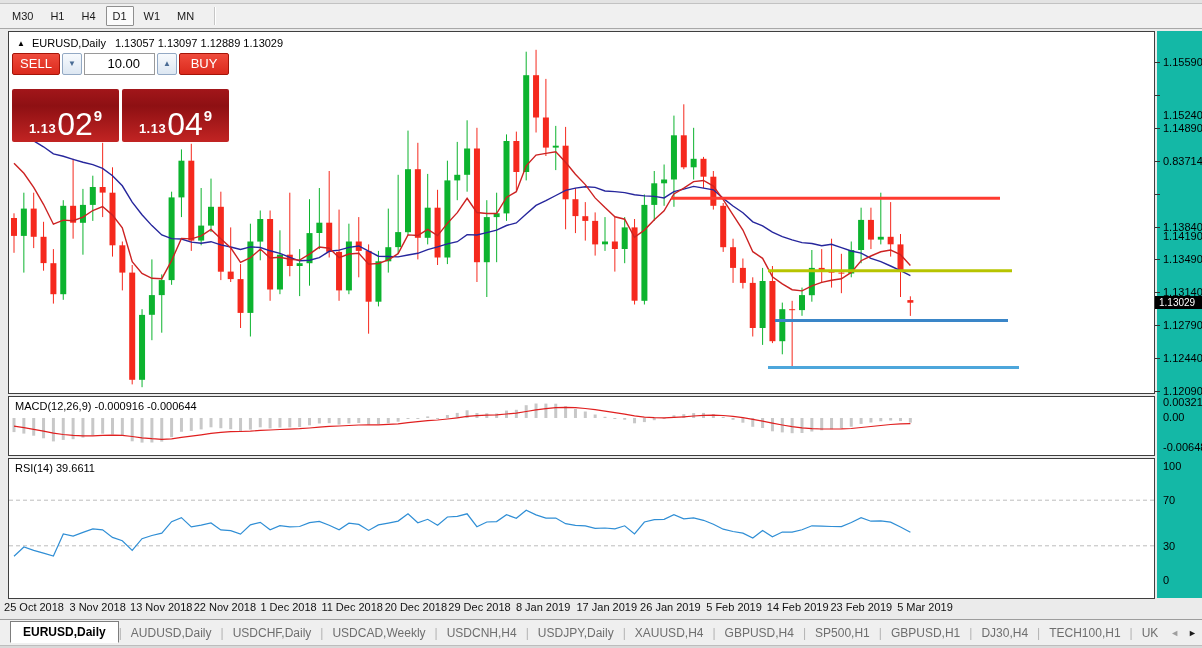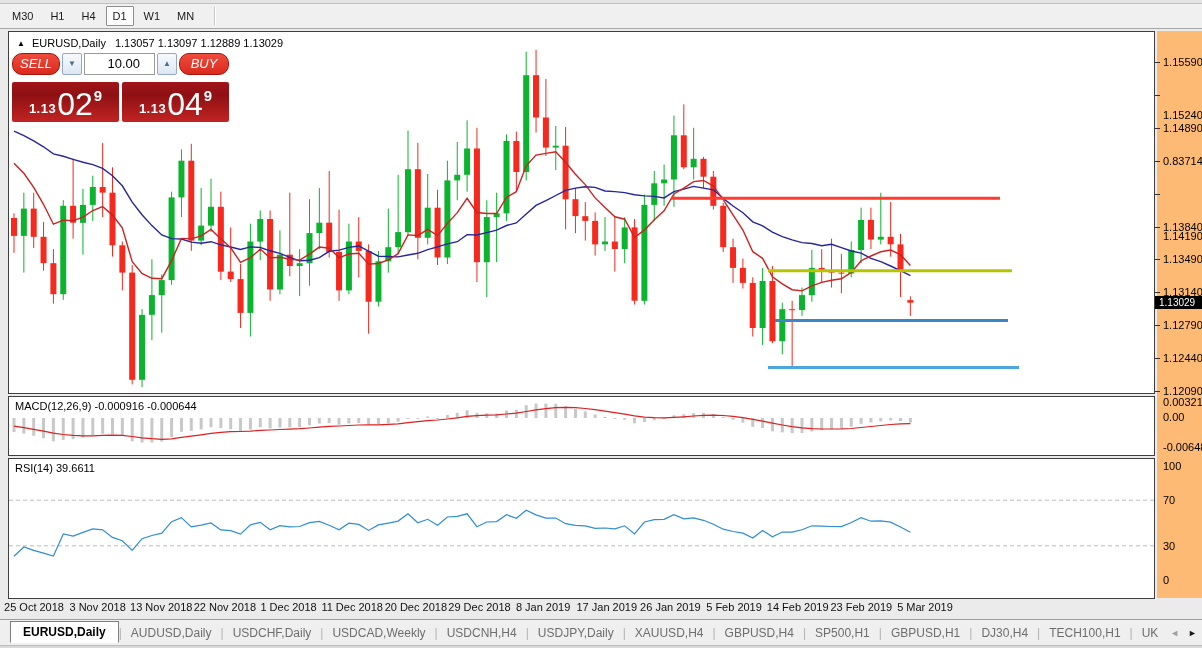--- a/index.html
+++ b/index.html
@@ -16,35 +16,35 @@
   .panel{position:absolute;background:#fff;border:1px solid #3f3f3f;overflow:hidden;}
   #main-panel{left:8px;top:31px;width:1145px;height:361px;}
   #macd-panel{left:8px;top:396px;width:1145px;height:58px;}
   #rsi-panel{left:8px;top:458px;width:1145px;height:139px;}
   .panel svg{position:absolute;left:0;top:0;}
   .ind-label{position:absolute;left:6px;top:3px;font-size:11px;color:#000;z-index:5;white-space:nowrap;}
   #chart-title{position:absolute;left:8px;top:5px;font-size:11px;color:#000;z-index:5;display:flex;align-items:center;}
   #chart-title .collapse{font-size:8px;margin-right:7px;}
   #chart-title .ohlc{margin-left:9px;}
   
-  #scale-col{position:absolute;left:1157px;top:31px;width:45px;height:567px;background:#fdba74;}
+  #scale-col{position:absolute;left:1157px;top:31px;width:45px;height:567px;background:#14b8a6;}
   .plabel{position:absolute;left:6px;font-size:11px;color:#000;white-space:nowrap;}
   .ptick{position:absolute;left:-2px;width:5px;height:1px;background:#333;}
   #price-tag{position:absolute;left:-2px;width:47px;height:13px;background:#000;color:#fff;
              font-size:10px;line-height:13px;padding-left:4px;box-sizing:border-box;}
   
   #trade{position:absolute;left:12px;top:53px;width:217px;z-index:6;}
   .trow{display:flex;height:22px;gap:2px;}
   .btn-trade{width:48px;background:linear-gradient(#ef4b3c,#db2a1d);border:1px solid #a51408;color:#fff;
-             font-size:13px;text-align:center;line-height:20px;border-radius:10px;box-sizing:border-box;font-style:italic;}
+             font-size:13px;text-align:center;line-height:20px;border-radius:2px;box-sizing:border-box;}
   .spin{width:20px;background:linear-gradient(#f7fafd,#dde7f2);border:1px solid #93a9c4;border-radius:2px;
         color:#4a6c95;font-size:8px;text-align:center;line-height:20px;box-sizing:border-box;}
   .vol{flex:1;background:#fff;border:1px solid #9a9a9a;font-size:13px;text-align:right;
        padding-right:14px;line-height:20px;color:#000;box-sizing:border-box;}
-  .prow{display:flex;gap:3px;margin-top:7px;height:40px;}
+  .prow{display:flex;gap:3px;margin-top:14px;height:53px;}
   .pbox{flex:1;background:linear-gradient(180deg,#a2161a,#8e1013 32%,#c22423);border-radius:2px;color:#fff;
         display:flex;align-items:flex-end;justify-content:center;padding-bottom:3px;}
   .p-small{font-size:13px;font-weight:bold;margin-bottom:3px;letter-spacing:.5px;}
   .p-big{font-size:32px;line-height:29px;margin:0 1px;}
   .p-sup{font-size:15px;font-weight:bold;margin-bottom:15px;}
   
   #date-row{position:absolute;left:0;top:601px;width:1155px;height:15px;}
   .dlabel{position:absolute;top:0;transform:translateX(-50%);font-size:11px;color:#111;white-space:nowrap;}
   
   #tabbar{position:absolute;left:0;top:619px;width:100%;height:26px;background:#efefef;

